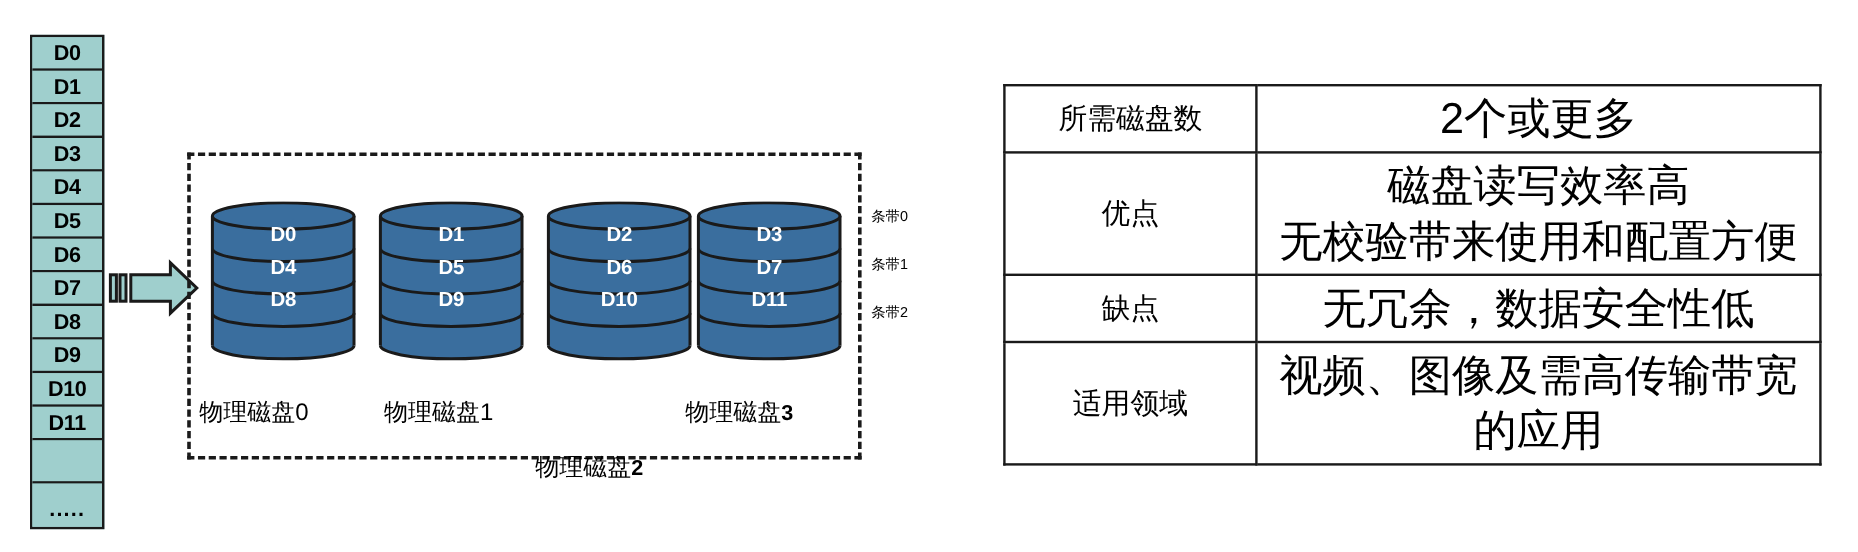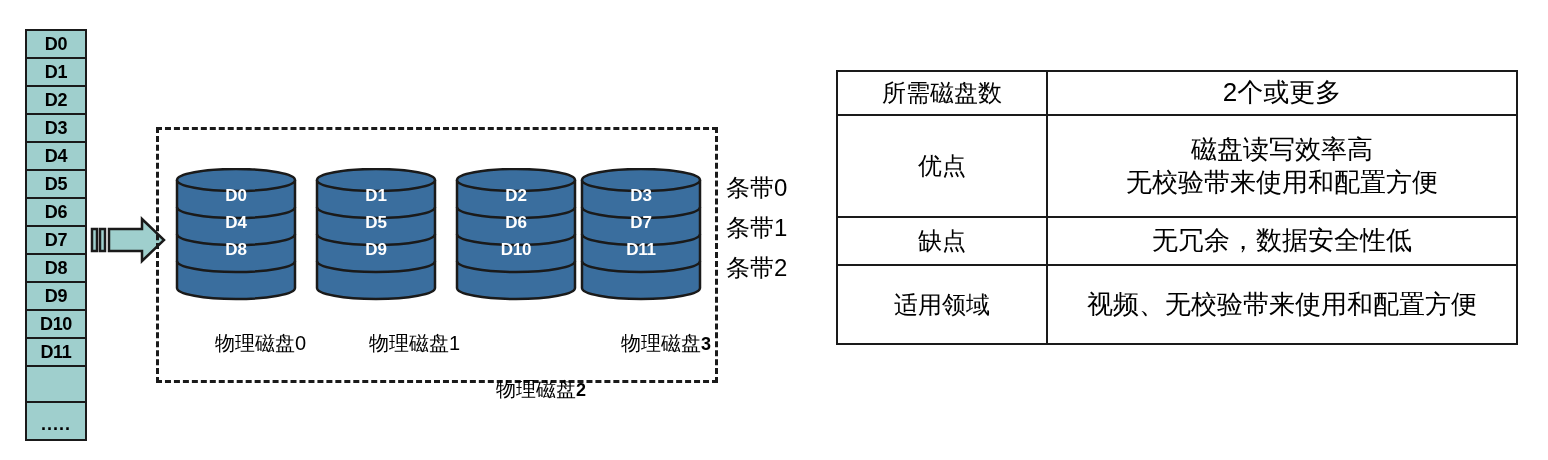--- a/index.html
+++ b/index.html
@@ -81,33 +81,33 @@
     text-align: center;
     font-size: 17px;
     font-weight: bold;
     color: #ffffff;
     letter-spacing: -0.2px;
   }
   .disk-caption {
     position: absolute;
     top: 330px;
     width: 140px;
-    text-align: right;
+    text-align: left;
     font-size: 20px;
     color: #000;
     white-space: nowrap;
   }
   .disk-caption .idx { font-weight: normal; }
   .disk-caption.bold-idx .idx { font-weight: bold; font-size: 18px; }
 
   
   .stripe-label {
     position: absolute;
     left: 726px;
-    font-size: 24px;
+    font-size: 12px;
     color: #000;
     white-space: nowrap;
   }
 
   
   #raid-table {
     position: absolute;
     left: 836px;
     top: 70px;
     width: 682px;
@@ -120,21 +120,21 @@
     vertical-align: middle;
     color: #000;
     padding: 4px 6px;
   }
   #raid-table td.label-col {
     width: 196px;
     font-size: 24px;
     margin-left: 37px;
   }
   #raid-table td.value-col {
-    font-size: 26px;
+    font-size: 36px;
     line-height: 1.28;
   }
   .row-h1 { height: 44px; }
   .row-h2 { height: 102px; padding-left: 7px; }
   .row-h3 { height: 48px; }
   .row-h4 { height: 79px; }
 </style>
 </head>
 <body>
 
@@ -247,16 +247,16 @@
       <tr class="row-h2">
         <td class="label-col">优点</td>
         <td class="value-col">磁盘读写效率高<br>无校验带来使用和配置方便</td>
       </tr>
       <tr class="row-h3">
         <td class="label-col">缺点</td>
         <td class="value-col">无冗余，数据安全性低</td>
       </tr>
       <tr class="row-h4">
         <td class="label-col">适用领域</td>
-        <td class="value-col">视频、无校验带来使用和配置方便</td>
+        <td class="value-col">视频、图像及需高传输带宽的应用</td>
       </tr>
     </tbody>
 </table>
 
 </body></html>

